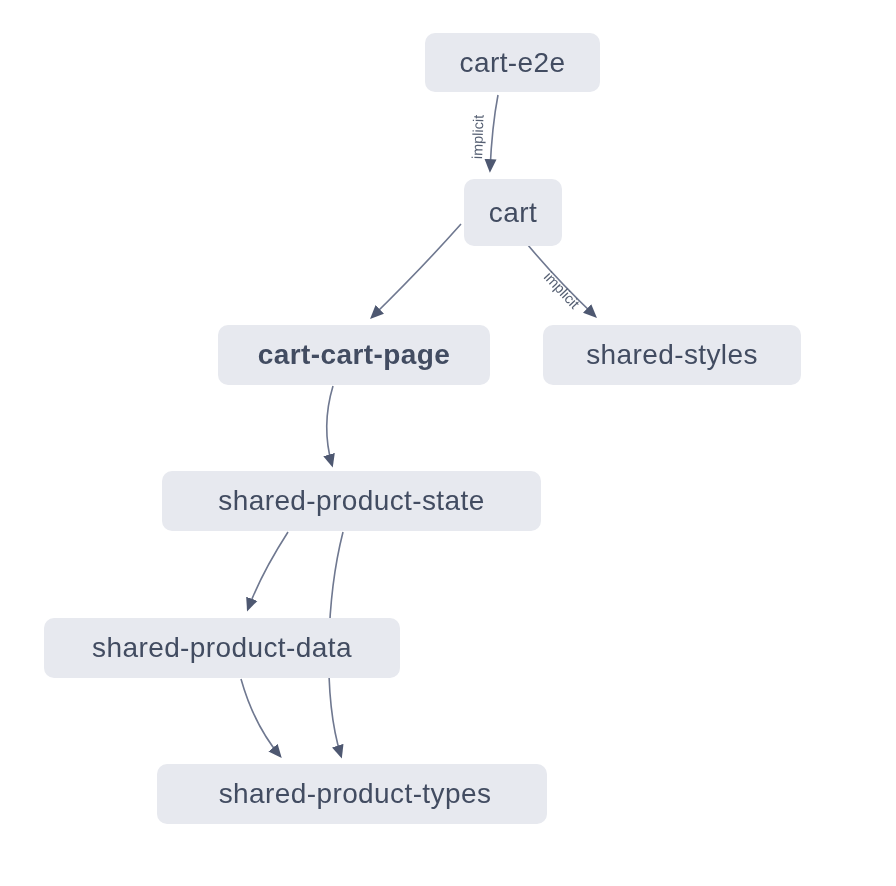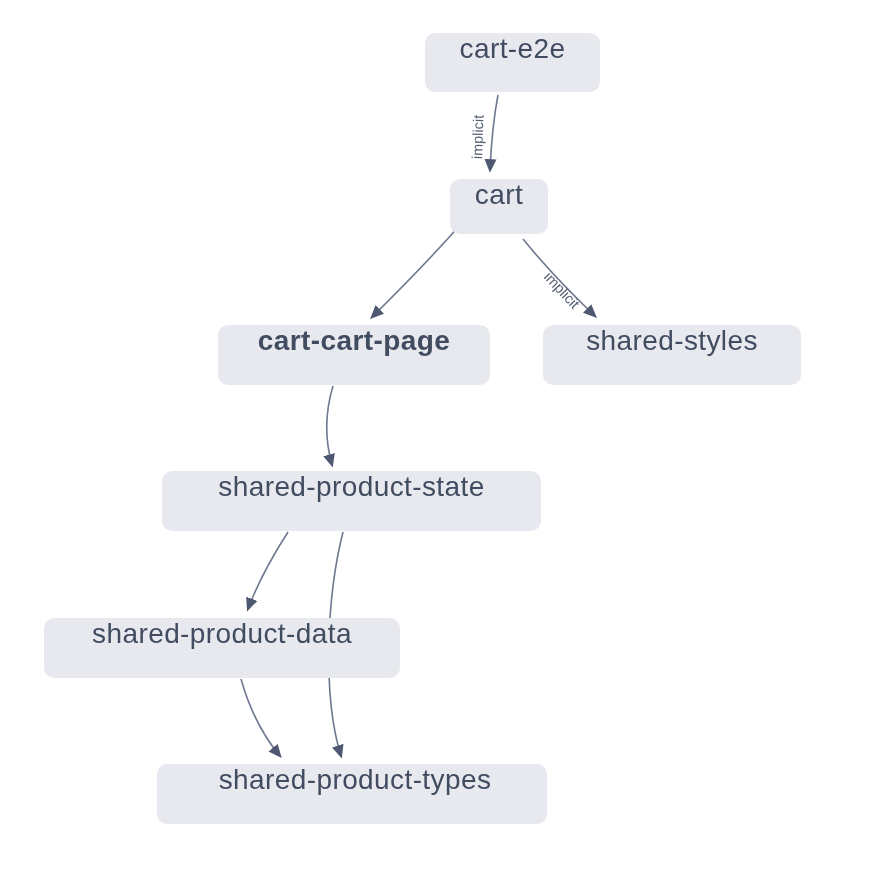--- a/index.html
+++ b/index.html
@@ -42,20 +42,21 @@
     left: 0;
     top: 0;
     width: 896px;
     height: 886px;
   }
   .node {
     position: absolute;
     background: var(--node-fill, #e7e9ef);
     border-radius: 10px;
     display: flex;
+    align-items: center;
     justify-content: center;
     color: var(--node-text, #424c61);
     font-size: 28px;
     letter-spacing: 0.4px;
     cursor: pointer;
     box-sizing: border-box;
     white-space: nowrap;
     user-select: none;
   }
 </style>
@@ -78,21 +79,21 @@
         <path d="M 333,386 Q 321,426 332,465" class="edge" marker-end="url(#arrow)"></path>
         <path d="M 288,532 Q 261,574 248,609" class="edge" marker-end="url(#arrow)"></path>
         <path d="M 343,532 C 327,595 322,695 341,756" class="edge" marker-end="url(#arrow)"></path>
         <path d="M 241,679 Q 254,725 280,756" class="edge" marker-end="url(#arrow)"></path>
       </g>
   </svg>
   <div id="nodes-layer">
       <div class="node" style="left: 425px; top: 33px; width: 175px; height: 59px;">
         <span>cart-e2e</span>
       </div>
-      <div class="node" style="left: 450px; top: 179px; width: 98px; height: 55px; border-radius: 10px;">
+      <div class="node" style="left: 464px; top: 179px; width: 98px; height: 67px; border-radius: 10px;">
         <span>cart</span>
       </div>
       <div class="node" style="left: 218px; top: 325px; width: 272px; height: 60px; font-weight: bold;">
         <span>cart-cart-page</span>
       </div>
       <div class="node" style="left: 543px; top: 325px; width: 258px; height: 60px;">
         <span>shared-styles</span>
       </div>
       <div class="node" style="left: 162px; top: 471px; width: 379px; height: 60px;">
         <span>shared-product-state</span>

